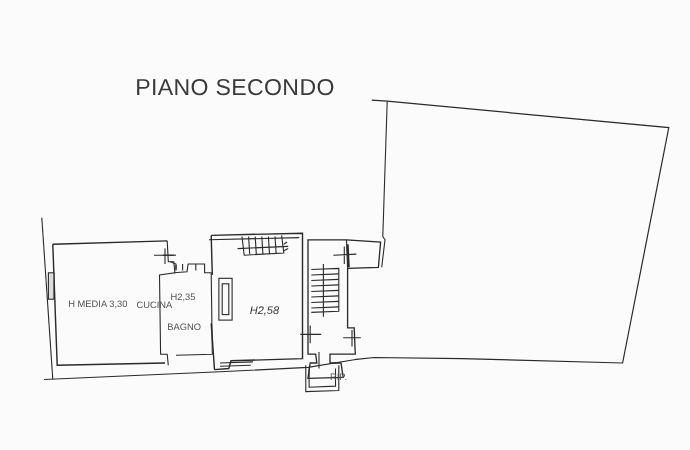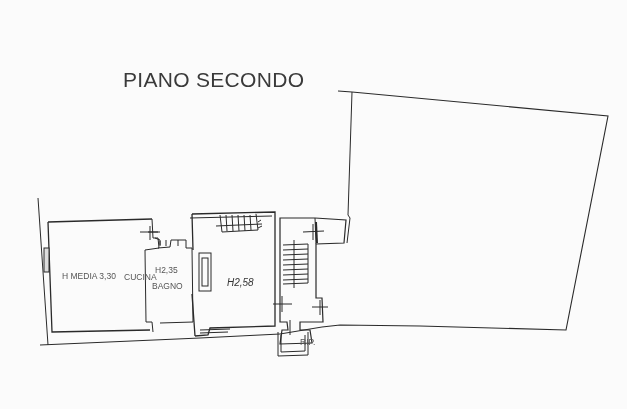--- a/index.html
+++ b/index.html
@@ -77,15 +77,15 @@
 
     <path d="M278 332 L278 356 L308 355 L308 332"></path>
     <path d="M281 335 L281 352 L305 351 L305 335"></path>
     <path d="M290 320 L290 335"></path>
   </g>
 </svg>
 
 <div class="lbl" style="left:84px; top:272px;margin-left:40px;">CUCINA</div>
 <div class="lbl" style="left:62px; top:271px;">H MEDIA 3,30</div>
 <div class="lbl" style="left:155px; top:265px;">H2,35</div>
-<div class="lbl" style="left:152px; top:281px;text-align:right;">BAGNO</div>
+<div class="lbl" style="left:152px; top:292px;text-align:right;">BAGNO</div>
 <div class="lbl lbl-big" style="left:227px; top:277px;">H2,58</div>
 <div class="lbl" style="left:300px; top:337px;">RIP.</div>
 
 </body></html>

